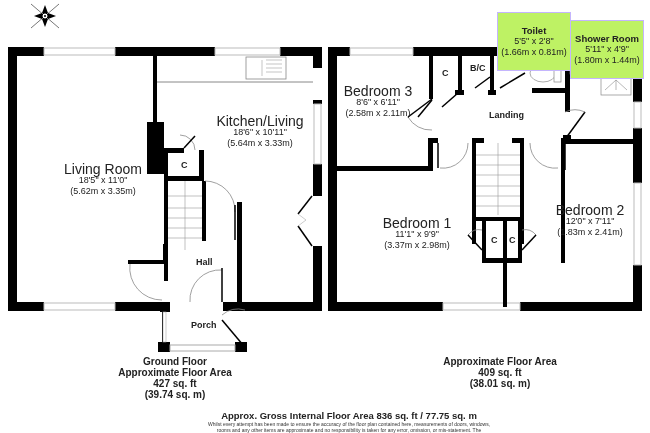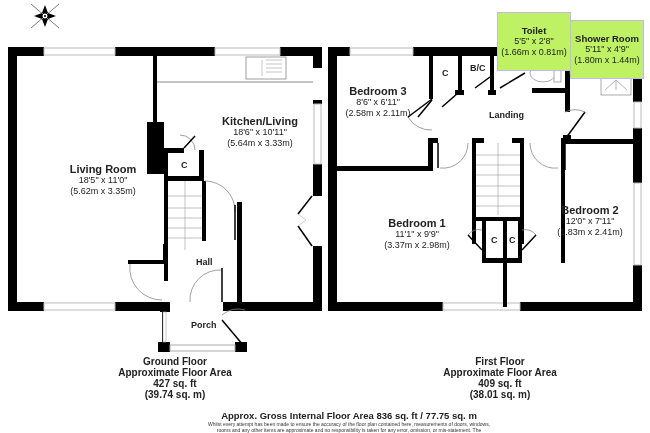--- a/index.html
+++ b/index.html
@@ -1,19 +1,19 @@
 <!DOCTYPE html>
 <html><head>
 <meta charset="utf-8">
 <style>
   html, body { margin: 0; padding: 0; background: #ffffff; }
   body { width: 650px; height: 433px; position: relative; overflow: hidden; font-family: "Liberation Sans", sans-serif; color: #222; }
   svg.plan { position: absolute; left: 0; top: 0; }
   .lbl { position: absolute; text-align: center; line-height: 11px; font-size: 9px; color: #222; white-space: nowrap; }
-  .lbl .t { font-weight: bold; font-size: 11px; display: block; }
+  .lbl .t { font-weight: normal; font-size: 14px; display: block; }
   .lbl span { display: block; }
   .c { position: absolute; font-weight: bold; font-size: 9px; }
   .box { position: absolute; border: 1px solid #c4b5fd; background: #bef264; text-align: center; font-size: 9px; line-height: 11px; padding: 12px 2px; }
   .box .t { font-weight: bold; font-size: 9.5px; display:block; }
   .box span { display:block; }
   .area { position: absolute; text-align: center; font-weight: bold; font-size: 10px; line-height: 11px; }
   .area span { display:block; }
   .footer { position: absolute; left: 0; width: 650px; text-align: center; margin-left: 24px; }
   .footer .gross { font-weight: bold; font-size: 9.5px; top: 0; }
   .footer .disc { font-size: 5px; line-height: 6px; color: #333; }
@@ -250,21 +250,20 @@
 <div class="c" style="left:491px; top:235px;">C</div>
 <div class="c" style="left:509px; top:235px;">C</div>
 
 <div class="area" style="left:100px; top:356px; width:150px;">
   <span>Ground Floor</span>
   <span>Approximate Floor Area</span>
   <span>427 sq. ft</span>
   <span>(39.74 sq. m)</span>
 </div>
 <div class="area" style="left:420px; top:356px; width:160px;">
-  <span>First Floor</span>
   <span>Approximate Floor Area</span>
   <span>409 sq. ft</span>
   <span>(38.01 sq. m)</span>
 </div>
 
 <div class="footer" style="top:410px;">
   <div class="gross">Approx. Gross Internal Floor Area 836 sq. ft / 77.75 sq. m</div>
   <div class="disc">Whilst every attempt has been made to ensure the accuracy of the floor plan contained here, measurements of doors, windows,</div>
   <div class="disc">rooms and any other items are approximate and no responsibility is taken for any error, omission, or mis-statement. The</div>
 </div>

